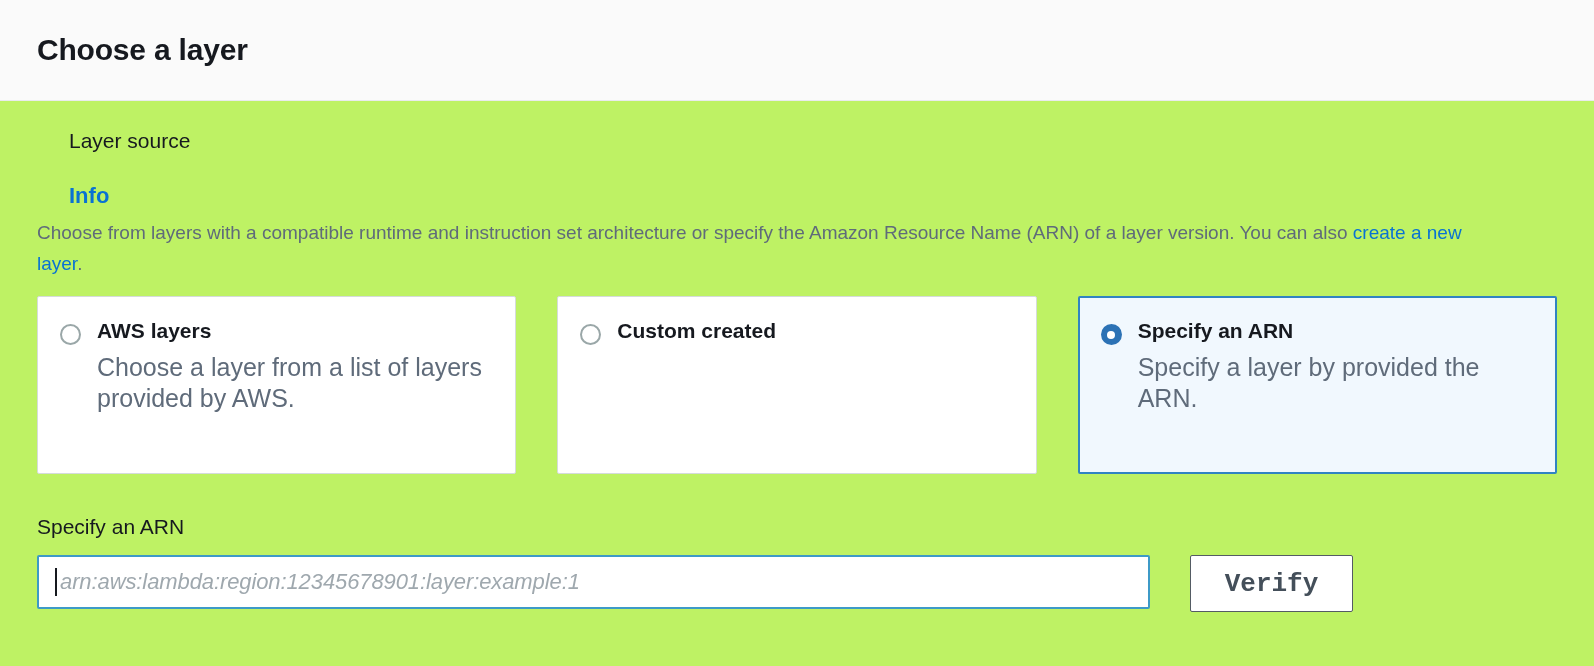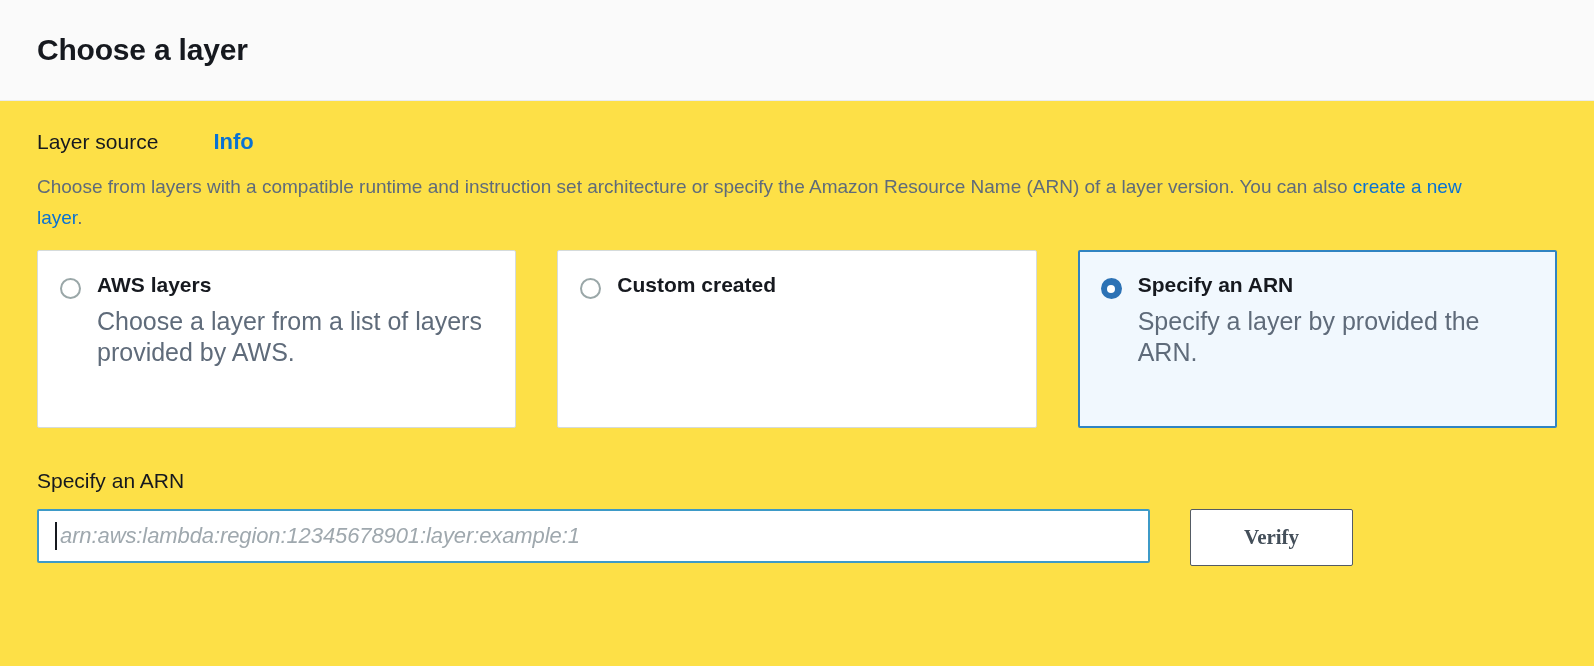--- a/index.html
+++ b/index.html
@@ -11,21 +11,21 @@
     height: 666px;
     background: #ffffff;
     font-family: "Liberation Sans", sans-serif;
     -webkit-font-smoothing: antialiased;
     overflow: hidden;
   }
 
   .panel {
     width: 1594px;
     height: 666px;
-    background: #fde047;
+    background: #bef264;
     position: relative;
   }
 
   
   .panel-header {
     height: 101px;
     background: #fafafa;
     border-bottom: 1px solid #e9ebed;
     box-sizing: border-box;
     display: flex;
@@ -40,37 +40,38 @@
   }
 
   
   .panel-body {
     padding: 28px 37px 0 37px;
   }
 
   .field-label-row {
     display: flex;
     align-items: baseline;
-    gap: 23px;
+    gap: 30px;
+    flex-direction: column;
   }
   .field-label {
     font-size: 21px;
     color: #16191f;
     font-weight: normal;
   }
   .info-link {
     font-size: 22px;
     font-weight: bold;
     color: #0972d3;
     cursor: pointer;
     margin-left: 32px;
   }
 
   .field-desc {
-    margin-top: 16px;
+    margin-top: 8px;
     font-size: 19px;
     line-height: 31px;
     color: #5f6b7a;
     max-width: 1430px;
   }
   .inline-link {
     color: #0972d3;
     cursor: pointer;
   }
 
@@ -191,23 +192,23 @@
   }
 
   .verify-btn {
     width: 163px;
     height: 57px;
     box-sizing: border-box;
     border: 1px solid #545b64;
     border-radius: 2px;
     background: #ffffff;
     color: #444f5a;
-    font-size: 21px;
-    font-weight: bold;
-    font-family: Liberation Serif, serif;
+    font-size: 26px;
+    font-weight: bold;
+    font-family: Liberation Mono, monospace;
     cursor: pointer;
     display: flex;
     align-items: center;
     justify-content: center;
   }
 </style>
 </head>
 <body>
 
 <div class="panel">

